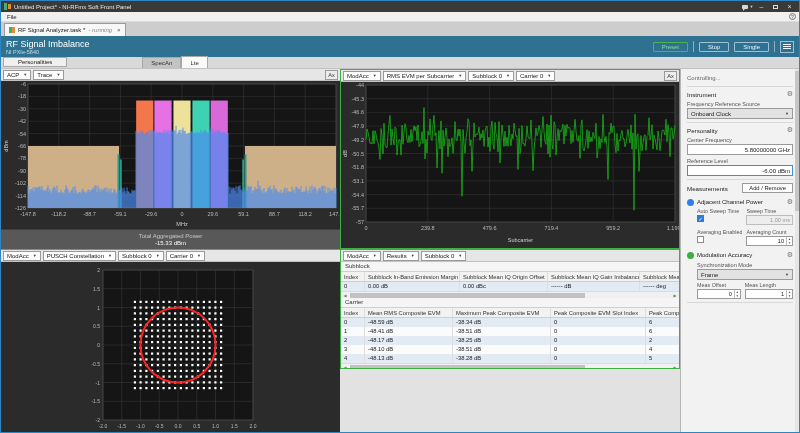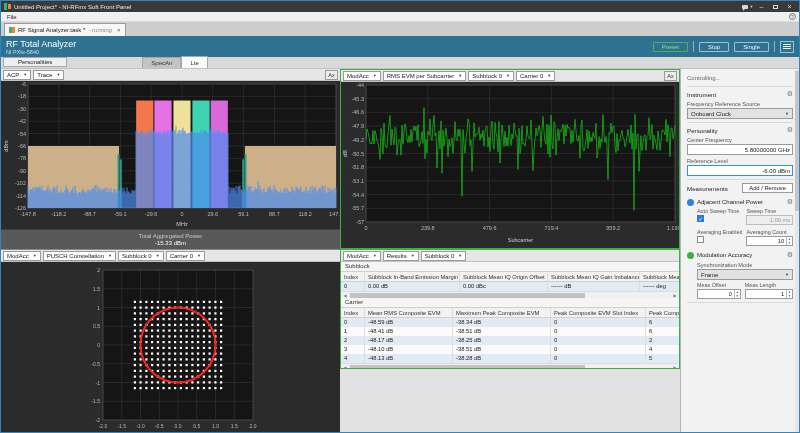--- a/index.html
+++ b/index.html
@@ -132,21 +132,21 @@
     <div class="task-tab">
       <span class="tab-icon"></span>
       <span>RF Signal Analyzer.task *</span>
       <span class="tab-status">- running</span>
       <span class="tab-close">×</span>
     </div>
   </div>
 
   <div class="appheader" style="background: rgb(46, 113, 145);">
     <div>
-      <div class="header-title">RF Total Analyzer</div>
+      <div class="header-title">RF Signal Imbalance</div>
       <div class="header-sub">NI PXIe-5840</div>
     </div>
     <div class="header-actions">
       <button class="hbtn preset">Preset</button>
       <span class="hdr-divider"></span>
       <button class="hbtn">Stop</button>
       <button class="hbtn">Single</button>
       <span class="hdr-divider"></span>
       <span class="menu-btn">
           <i></i>

